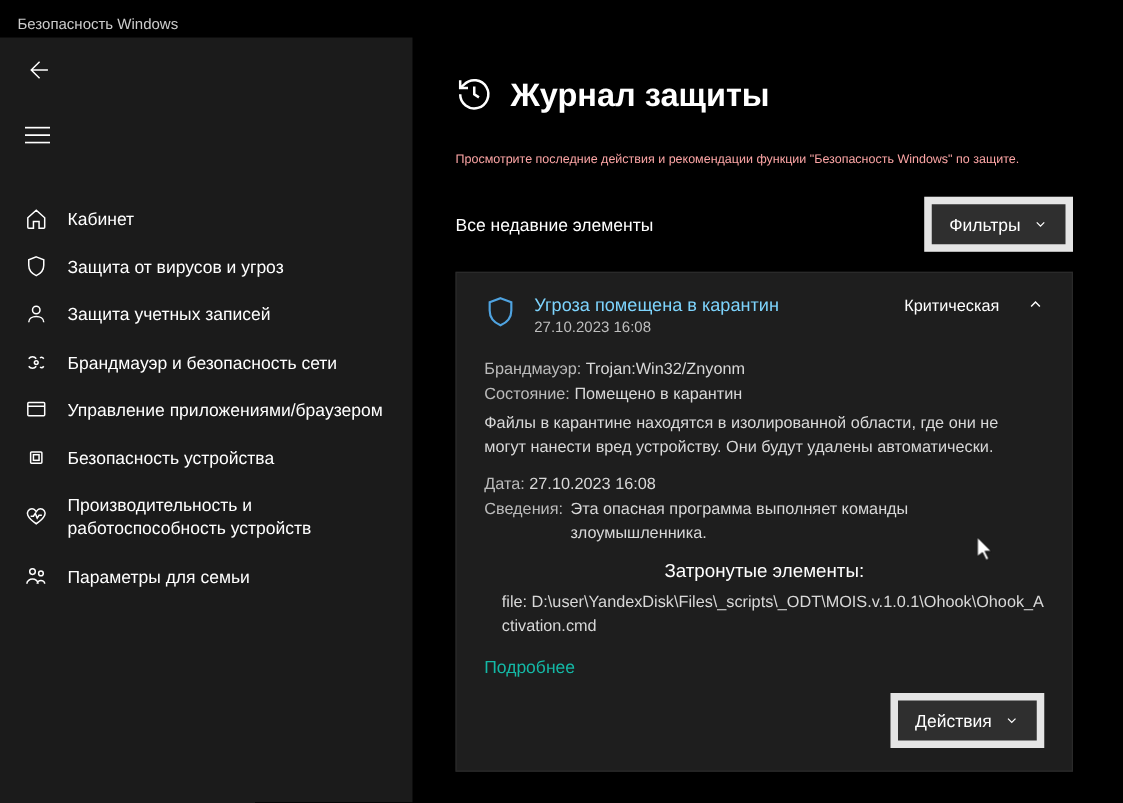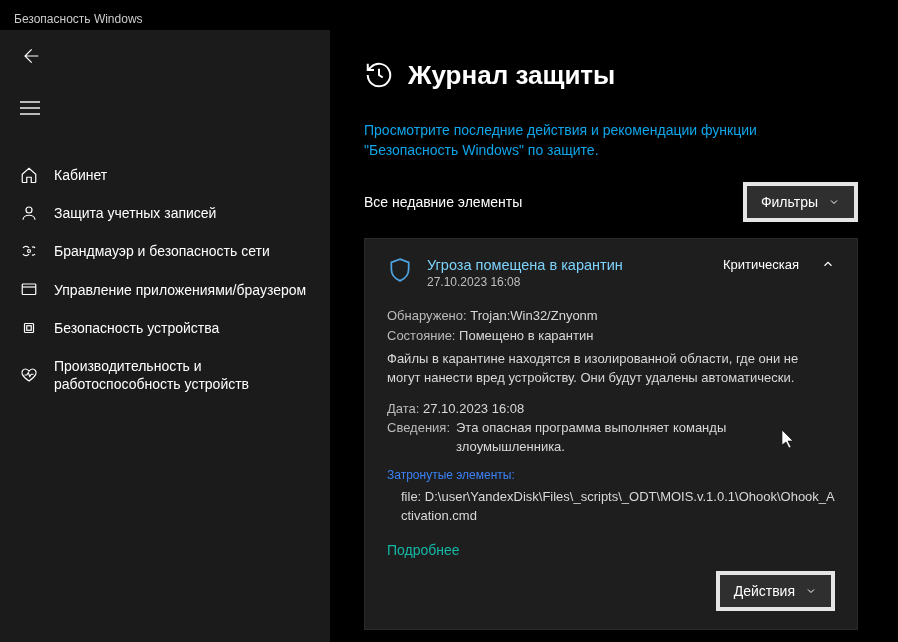--- a/index.html
+++ b/index.html
@@ -44,26 +44,26 @@
 .nav li .icon { width: 18px; height: 18px; flex-shrink: 0; display:flex; align-items:center; justify-content:center; }
 .nav li .lbl { flex: 1; }
 .main {
   flex: 1;
   background: #000;
   padding: 30px 40px 20px 34px;
   overflow: auto;
 }
 .page-header { display: flex; align-items: flex-start; gap: 14px; margin-bottom: 14px; }
 .page-header h1 { font-size: 26px; font-weight: 600; }
-.page-sub { font-size: 14px; color: #0ea5e9; margin-bottom: 22px; line-height: 1.4; max-width: 460px; margin-top: 30px; }
+.page-sub { font-size: 10px; color: #fca5a5; margin-bottom: 22px; line-height: 1.4; max-width: 460px; margin-top: 30px; }
 .toolbar { display: flex; align-items: center; justify-content: space-between; margin-bottom: 16px; }
 .toolbar .label { font-size: 14px; color: #fff; }
 .btn {
   background: #2f2f2f;
-  border: 4px solid #e5e5e5;
+  border: 6px solid #e5e5e5;
   color: #fff;
   padding: 8px 14px;
   font-size: 14px;
   display: inline-flex; align-items: center; gap: 10px;
   cursor: pointer;
 }
 .card {
   background: #1e1e1e;
   border: 1px solid #2a2a2a;
   padding: 18px 22px;
@@ -73,21 +73,21 @@
 .card-header .shield { width: 26px; height: 26px; flex-shrink:0; }
 .card-header .titleblock { flex: 1; }
 .card-header .title { font-size: 14.5px; color:#7dd3fc; }
 .card-header .time { font-size: 12px; color: #bfbfbf; margin-top: 2px; }
 .card-header .severity { font-size: 13px; color:#fff; margin-right: 8px; }
 .card-header .chev { cursor:pointer; }
 .card-body { font-size: 13px; color: #d8d8d8; line-height: 1.45; }
 .card-body .row { margin-bottom: 1px; }
 .card-body .lbl { color:#bbb; }
 .card-body .desc { margin-top: 4px; margin-bottom: 12px; }
-.card-body .section-h { color:#3b82f6; margin-top: 10px; margin-bottom: 4px; font-size: 12px; }
+.card-body .section-h { color:#ffffff; margin-top: 10px; margin-bottom: 4px; font-size: 15px; text-align: center; }
 .card-body .file { padding-left: 14px; margin-bottom: 14px; word-break: break-all; }
 .link { color: #14b8a6; cursor: pointer; font-size: 14px; }
 .card-actions { display:flex; justify-content:flex-end; margin-top: 10px; align-items: center; }
 svg { display:block; }
 .cursor-ptr {
   position: absolute;
   left: 782px; top: 430px;
   pointer-events: none;
 }
 </style>
@@ -119,20 +119,28 @@
         <span class="icon">
           <svg width="18" height="18" viewBox="0 0 24 24" fill="none" stroke="#fff" stroke-width="1.6">
               <path d="M3 11l9-8 9 8v10a1 1 0 0 1-1 1h-5v-7h-6v7H4a1 1 0 0 1-1-1z"></path>
             </svg>
         </span>
         <span class="lbl">Кабинет</span>
       </li>
       <li>
         <span class="icon">
           <svg width="18" height="18" viewBox="0 0 24 24" fill="none" stroke="#fff" stroke-width="1.6">
+              <path d="M12 2l8 3v6c0 5-3.5 9-8 11-4.5-2-8-6-8-11V5z"></path>
+            </svg>
+        </span>
+        <span class="lbl">Защита от вирусов и угроз</span>
+      </li>
+      <li>
+        <span class="icon">
+          <svg width="18" height="18" viewBox="0 0 24 24" fill="none" stroke="#fff" stroke-width="1.6">
               <circle cx="12" cy="8" r="4"></circle>
               <path d="M4 21c0-4 4-6 8-6s8 2 8 6"></path>
             </svg>
         </span>
         <span class="lbl">Защита учетных записей</span>
       </li>
       <li>
         <span class="icon">
           <svg width="18" height="18" viewBox="0 0 24 24" fill="none" stroke="#fff" stroke-width="1.6">
               <circle cx="12" cy="12" r="2"></circle>
@@ -160,20 +168,30 @@
         <span class="lbl">Безопасность устройства</span>
       </li>
       <li>
         <span class="icon">
           <svg width="18" height="18" viewBox="0 0 24 24" fill="none" stroke="#fff" stroke-width="1.6">
               <path d="M12 20s-7-4.5-9-9c-1.5-3.5 1-7 4.5-7 2 0 3.5 1.5 4.5 3 1-1.5 2.5-3 4.5-3 3.5 0 6 3.5 4.5 7-2 4.5-9 9-9 9z"></path>
               <path d="M6 12h3l2-3 2 5 2-3h3"></path>
             </svg>
         </span>
         <span class="lbl">Производительность и работоспособность устройств</span>
+      </li>
+      <li>
+        <span class="icon">
+          <svg width="18" height="18" viewBox="0 0 24 24" fill="none" stroke="#fff" stroke-width="1.6">
+              <circle cx="8" cy="7" r="3"></circle>
+              <circle cx="17" cy="9" r="2.5"></circle>
+              <path d="M2 20c0-3 3-5 6-5s6 2 6 5M13 20c0-2 2-3.5 4-3.5s4 1.5 4 3.5"></path>
+            </svg>
+        </span>
+        <span class="lbl">Параметры для семьи</span>
       </li>
     </ul>
   </aside>
 
   <main class="main">
     <div class="page-header">
       <span>
         <svg width="30" height="30" viewBox="0 0 24 24" fill="none" stroke="#fff" stroke-width="1.6">
             <path d="M3 12a9 9 0 1 0 2.6-6.3L3 8"></path>
             <polyline points="3 3 3 8 8 8"></polyline>
@@ -210,21 +228,21 @@
         <span class="severity">Критическая</span>
         <span class="chev">
           <svg width="14" height="14" viewBox="0 0 24 24" fill="none" stroke="#fff" stroke-width="2">
               <polyline points="6 15 12 9 18 15"></polyline>
             </svg>
         </span>
       </div>
 
       <div class="card-body">
         <div class="row">
-          <span class="lbl">Обнаружено:</span>
+          <span class="lbl">Брандмауэр:</span>
           <span>Trojan:Win32/Znyonm</span>
         </div>
         <div class="row">
           <span class="lbl">Состояние:</span>
           <span>Помещено в карантин</span>
         </div>
         <div class="desc">Файлы в карантине находятся в изолированной области, где они не могут нанести вред устройству. Они будут удалены автоматически.</div>
 
         <div class="row">
           <span class="lbl">Дата:</span>

